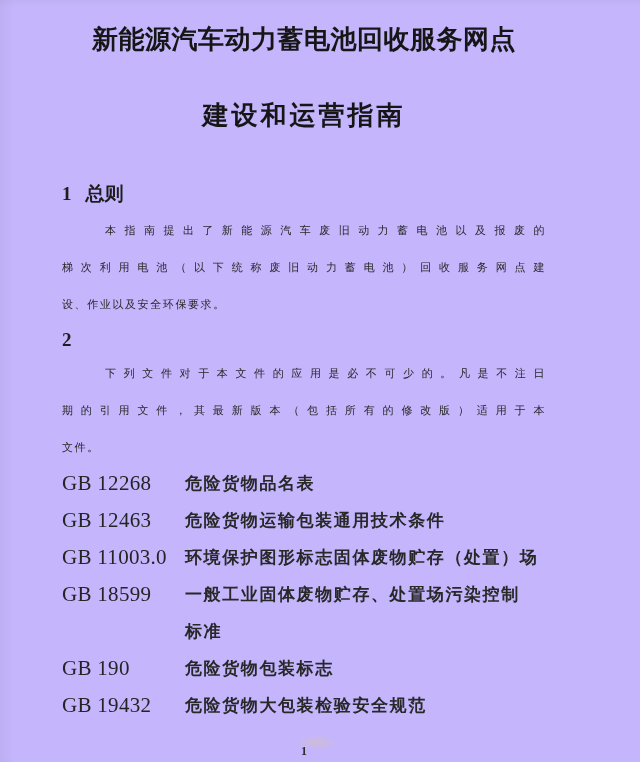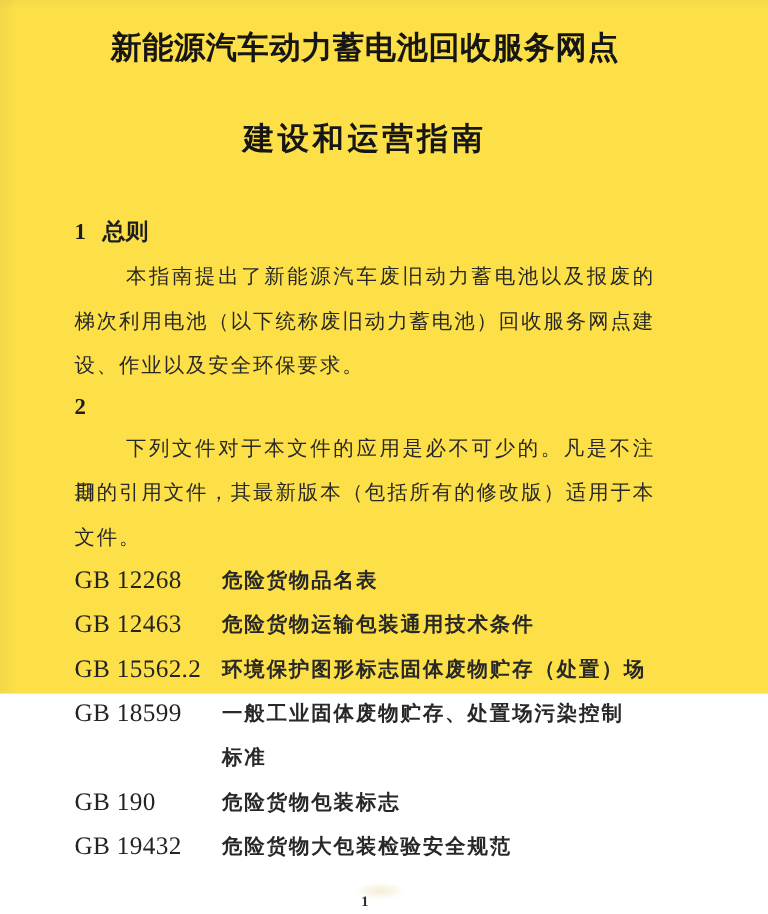--- a/index.html
+++ b/index.html
@@ -5,22 +5,22 @@
   * { margin:0; padding:0; box-sizing:border-box; }
   html,body { width:640px; height:762px; }
   body {
     background:#ffffff;
     font-family:"Liberation Serif","DejaVu Serif",serif;
     color:#282828;
     overflow:hidden;
   }
   .page {
     position:relative;
-    width:640px; height:578px;
-    background:#fde047;
+    width:640px; height:762px;
+    background:#c4b5fd;
   }
   
   .edge-left {
     position:absolute; left:0; top:0; bottom:0; width:14px;
     background:linear-gradient(to right, rgba(90,90,90,0.07), rgba(90,90,90,0));
     pointer-events:none;
   }
   .edge-top {
     position:absolute; left:0; top:0; right:0; height:8px;
     background:linear-gradient(to bottom, rgba(90,90,90,0.05), rgba(90,90,90,0));
@@ -51,21 +51,21 @@
   }
   .sec-heading .sec-num { margin-right:14px; }
   .h1 { top:182px; }
   .h2 { top:328px; }
 
   .para { }
   .p1 { top:212px; }
   .p2 { top:355px; }
   .para-line {
     display:block;
-    font-size:17px;
+    font-size:11px;
     line-height:37px;
     height:37px;
     letter-spacing:1.6px;
     white-space:nowrap;
   }
   .para .para-line { white-space:normal; }
   .para .para-line.fill {
     text-align:justify;
     text-align-last:justify;
   }
@@ -146,21 +146,21 @@
     <div class="abs refs">
       <div class="ref-row">
         <span class="ref-code">GB 12268</span>
         <span class="ref-title">危险货物品名表</span>
       </div>
       <div class="ref-row">
         <span class="ref-code">GB 12463</span>
         <span class="ref-title">危险货物运输包装通用技术条件</span>
       </div>
       <div class="ref-row">
-        <span class="ref-code">GB 15562.2</span>
+        <span class="ref-code">GB 11003.0</span>
         <span class="ref-title">环境保护图形标志固体废物贮存（处置）场</span>
       </div>
       <div class="ref-row">
         <span class="ref-code">GB 18599</span>
         <span class="ref-title">一般工业固体废物贮存、处置场污染控制
 标准</span>
       </div>
       <div class="ref-row">
         <span class="ref-code">GB 190</span>
         <span class="ref-title">危险货物包装标志</span>

